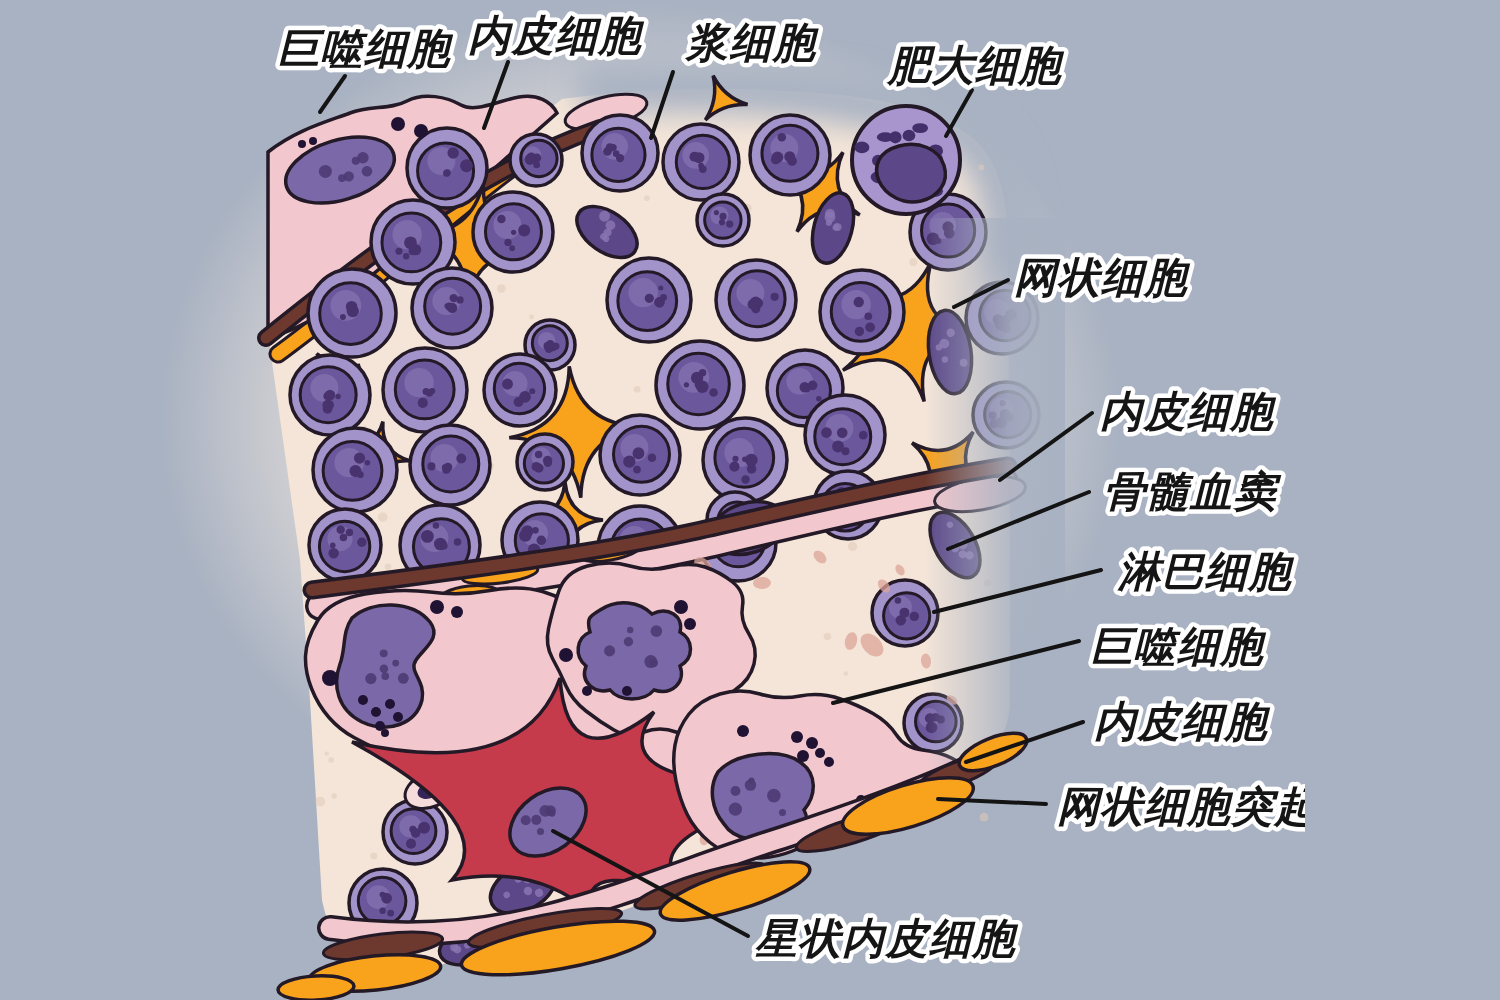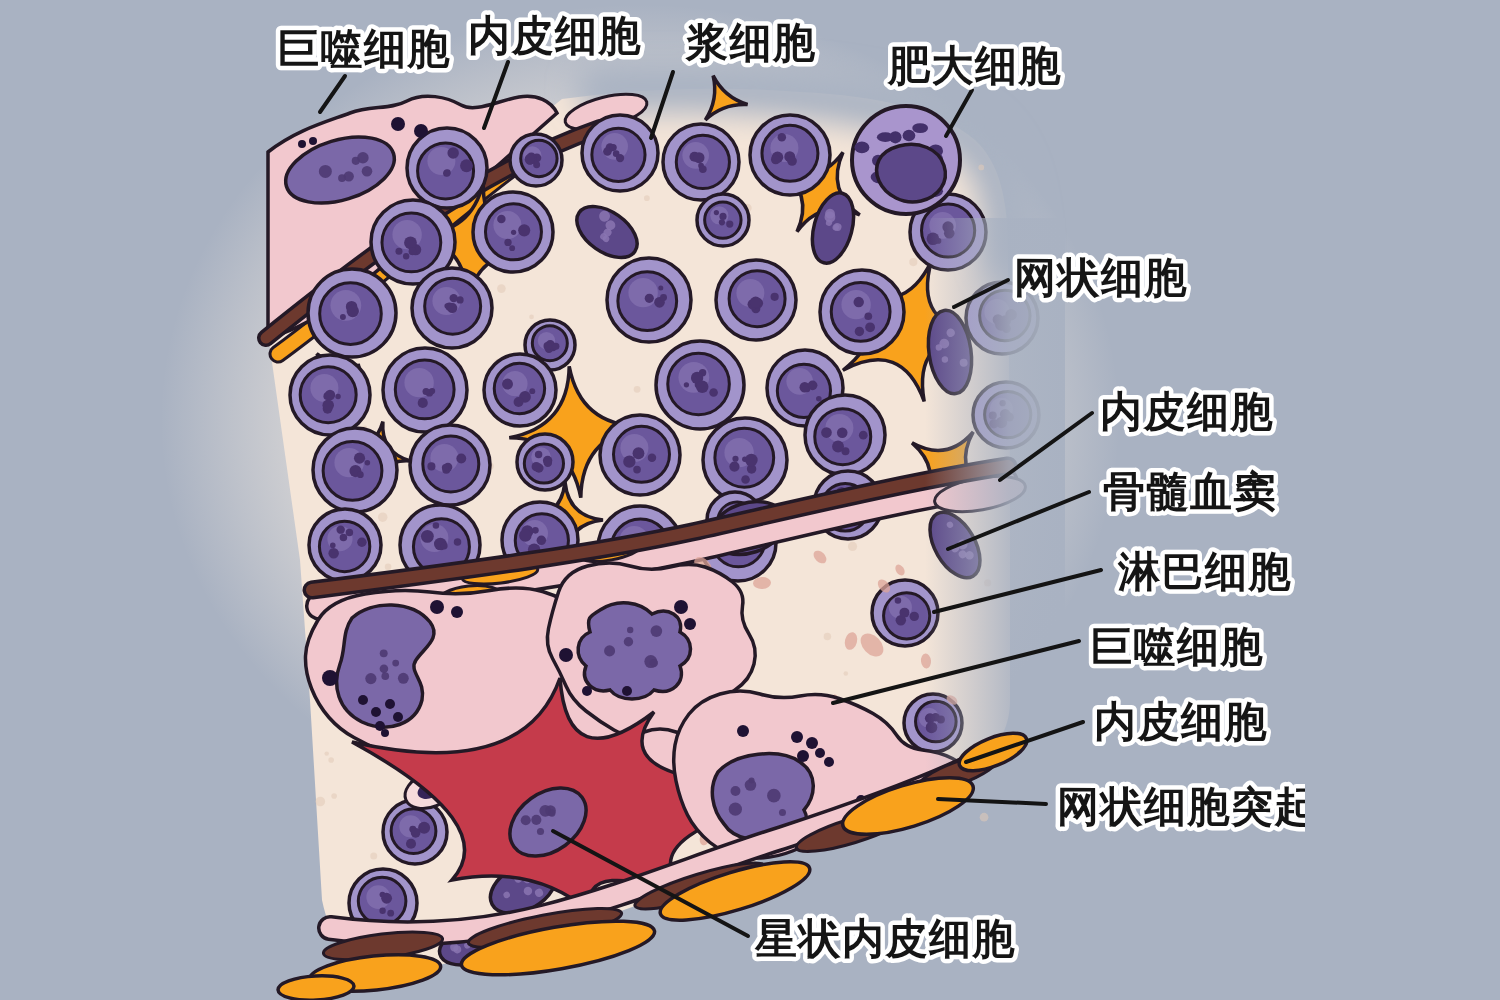--- a/index.html
+++ b/index.html
@@ -1,16 +1,16 @@
 <!DOCTYPE html>
 <html><head>
 <meta charset="utf-8">
 <style>
   html,body{margin:0;padding:0;background:#a9b2c2;}
-  .stage{width:1305px;height:1000px;position:relative;overflow:hidden;}
+  .stage{width:1305px;height:1000px;position:relative;overflow:hidden;font-style:italic;}
   svg{display:block;}
   text.lbl{font-family:"Liberation Sans","DejaVu Sans",sans-serif;font-size:42px;font-weight:600;
     letter-spacing:1.5px;fill:#151515;stroke:#ffffff;stroke-width:9px;paint-order:stroke;
     stroke-linejoin:round;}
 </style>
 </head>
 <body>
 
 <div class="stage">
   <svg id="scene" width="1500" height="1000" viewBox="0 0 1500 1000">

